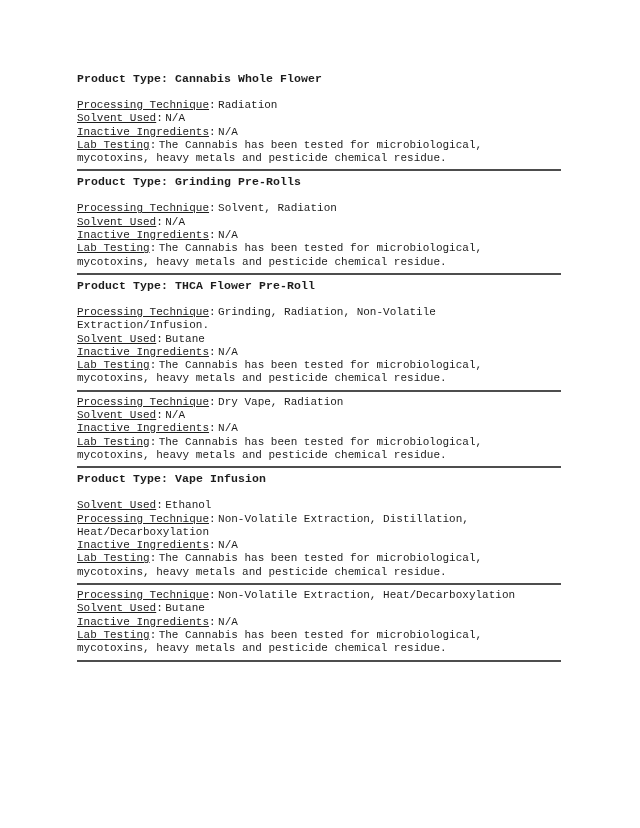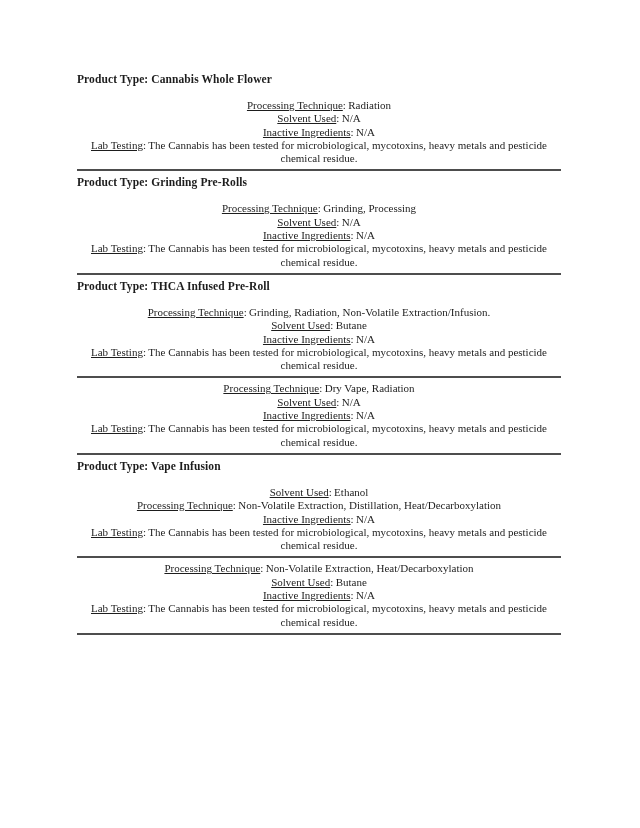--- a/index.html
+++ b/index.html
@@ -6,21 +6,21 @@
     margin: 0;
     padding: 0;
     background: #ffffff;
   }
   .page {
     position: relative;
     width: 640px;
     height: 828px;
     background: #ffffff;
     overflow: hidden;
-    font-family: Liberation Serif, serif;
+    font-family: Liberation Mono, monospace;
     color: #1d1d1d;
     -webkit-font-smoothing: antialiased;
   }
   .content {
     position: absolute;
     left: 77px;
     top: 72px;
     width: 484px;
   }
   .section { margin: 0; }
@@ -28,21 +28,21 @@
     font-size: 11.5px;
     line-height: 14px;
     font-weight: bold;
     margin: 0 0 13px 0;
     letter-spacing: 0.1px;
   }
   .details {
     font-size: 11px;
     line-height: 13.3px;
   }
-  .detail-row { margin: 0; text-align: center; }
+  .detail-row { margin: 0; }
   .lbl { text-decoration: underline; text-underline-offset: 1px; }
   .divider {
     height: 2px;
     background: #4d4d4d;
     border: none;
     margin: 4px 0 4px 0;
   }
   .val { margin-left: 0.22em; }
 </style>
 </head>
@@ -72,39 +72,39 @@
     <div class="divider"></div>
   </div>
 
   <div class="section">
     <div class="section-heading">
       <span>Product Type:</span>
       <span>Grinding Pre-Rolls</span>
     </div>
     <div class="details">
       <div class="detail-row">
-        <span class="lbl">Processing Technique</span><span>:</span><span class="val">Grinding, Processing</span>
+        <span class="lbl">Processing Technique</span><span>:</span><span class="val">Solvent, Radiation</span>
       </div>
       <div class="detail-row">
         <span class="lbl">Solvent Used</span><span>:</span><span class="val">N/A</span>
       </div>
       <div class="detail-row">
         <span class="lbl">Inactive Ingredients</span><span>:</span><span class="val">N/A</span>
       </div>
       <div class="detail-row">
         <span class="lbl">Lab Testing</span><span>:</span><span class="val">The Cannabis has been tested for microbiological, mycotoxins, heavy metals and pesticide chemical residue.</span>
       </div>
     </div>
     <div class="divider"></div>
   </div>
 
   <div class="section">
     <div class="section-heading">
       <span>Product Type:</span>
-      <span>THCA Infused Pre-Roll</span>
+      <span>THCA Flower Pre-Roll</span>
     </div>
     <div class="details">
       <div class="detail-row">
         <span class="lbl">Processing Technique</span><span>:</span><span class="val">Grinding, Radiation, Non-Volatile Extraction/Infusion.</span>
       </div>
       <div class="detail-row">
         <span class="lbl">Solvent Used</span><span>:</span><span class="val">Butane</span>
       </div>
       <div class="detail-row">
         <span class="lbl">Inactive Ingredients</span><span>:</span><span class="val">N/A</span>

